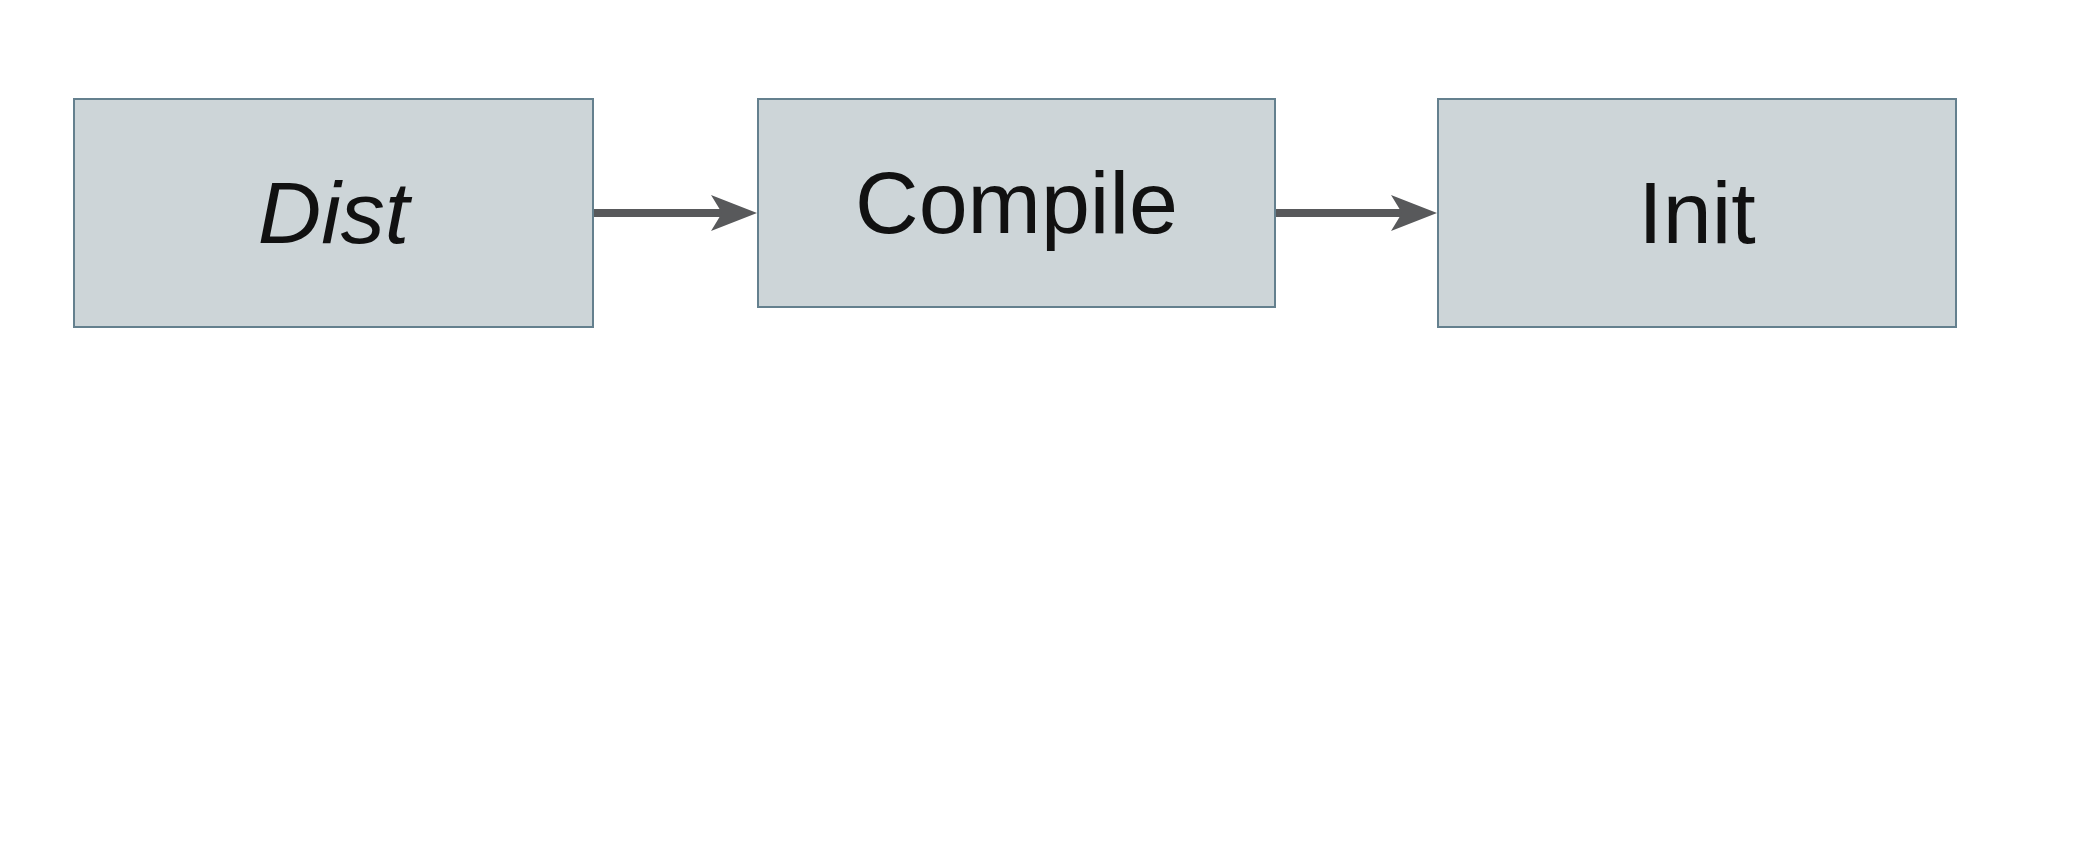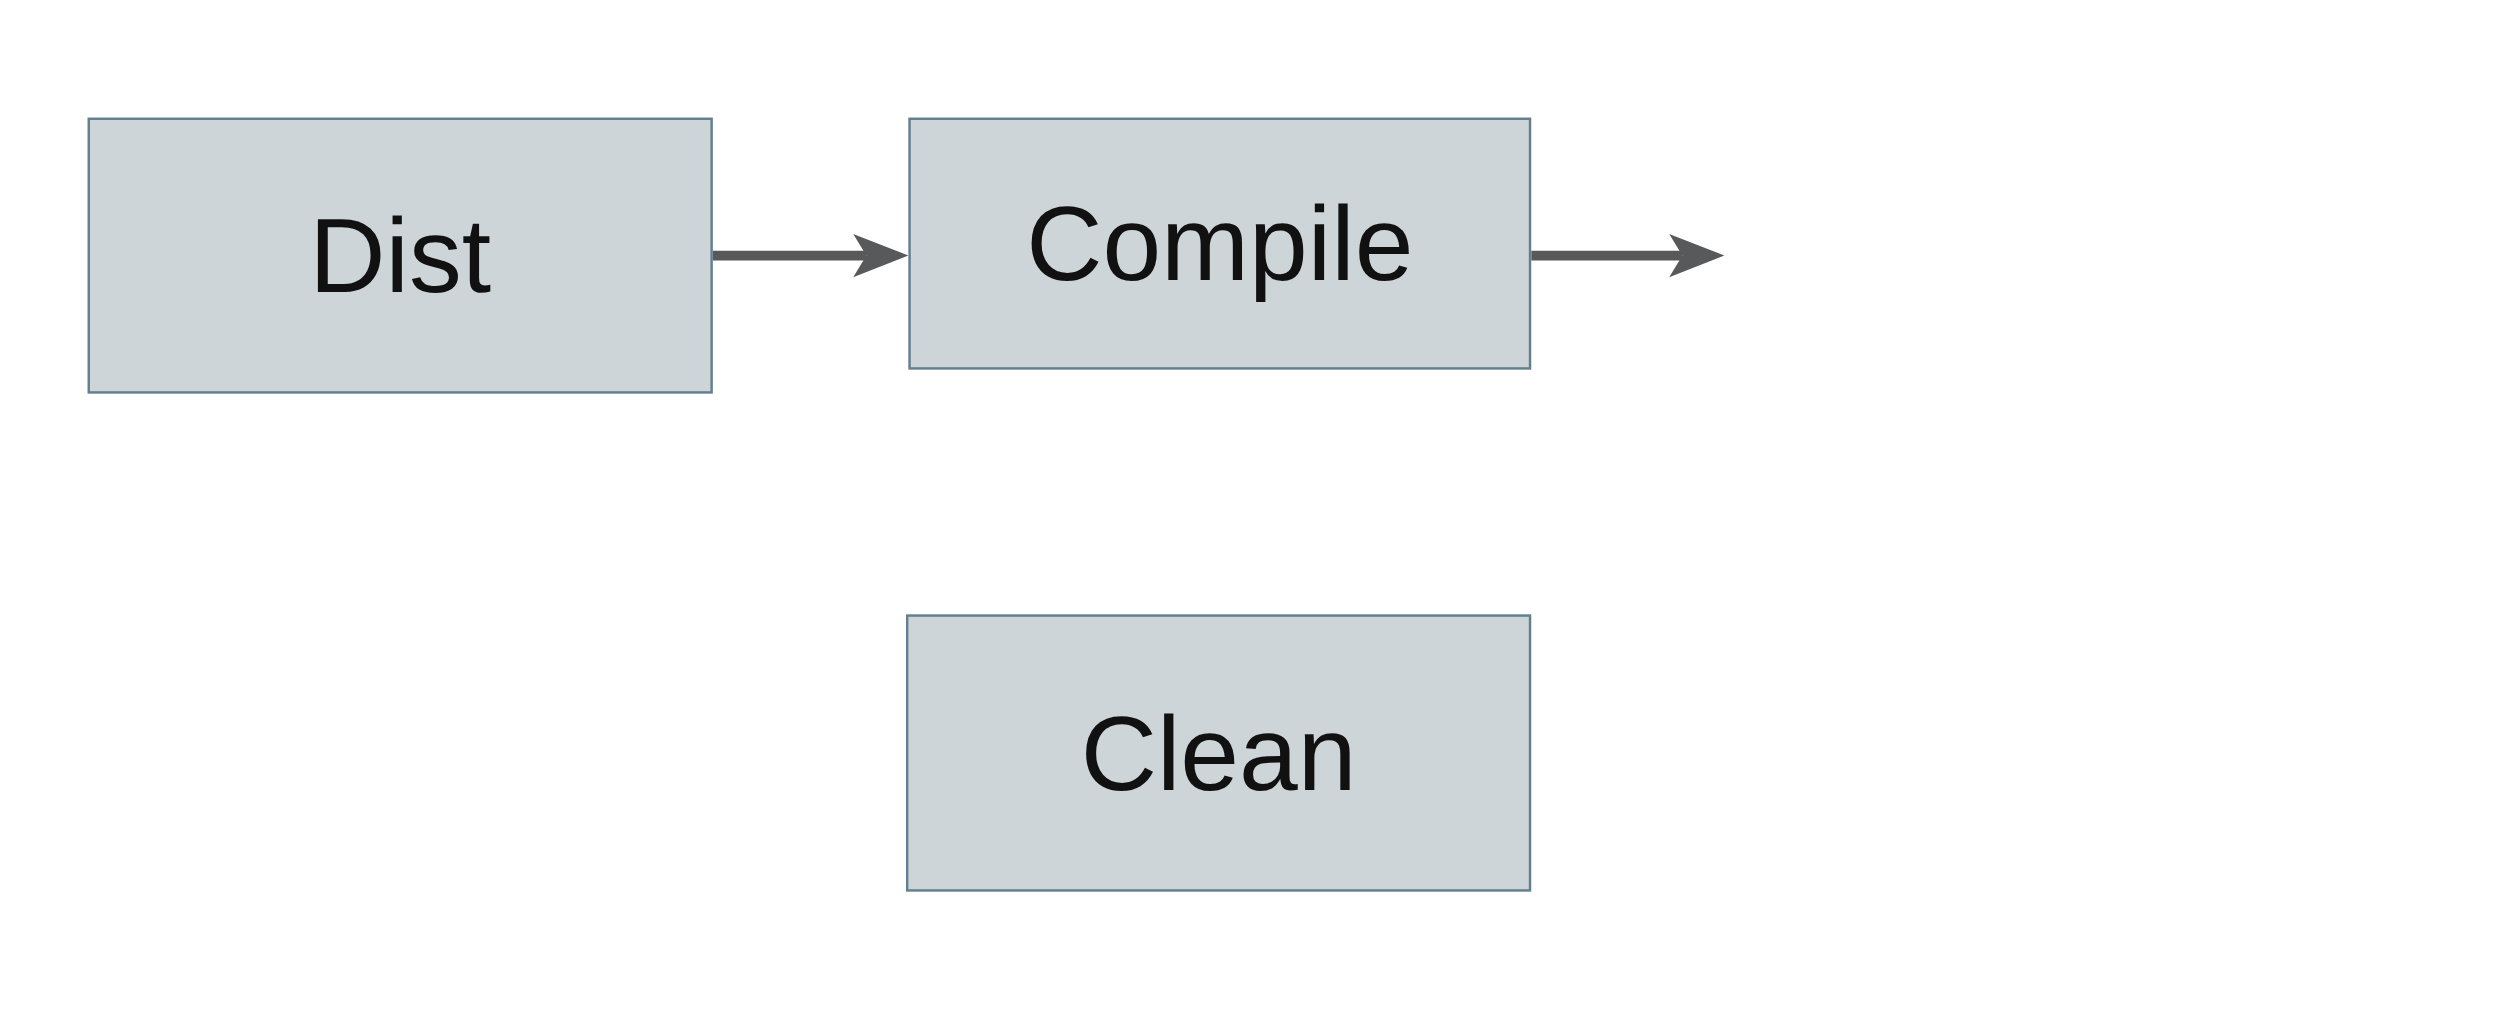--- a/index.html
+++ b/index.html
@@ -31,21 +31,21 @@
     align-items: center;
     justify-content: center;
   }
   .node-label {
     font-size: 88px;
     font-weight: 400;
     color: var(--text);
     line-height: 1;
     white-space: nowrap;
   }
-  .node-dist    { left: 73px;   top: 98px;  width: 521px; height: 230px; }
+  .node-dist    { left: 73px;   top: 98px;  width: 521px; height: 230px; font-style: italic; }
   .node-compile { left: 757px;  top: 98px;  width: 519px; height: 210px; }
   .node-init    { left: 1437px; top: 98px;  width: 520px; height: 230px; }
   .node-clean   { left: 755px;  top: 512px; width: 521px; height: 231px; }
   .arrow {
     position: absolute;
     display: block;
   }
   .arrow line {
     stroke: var(--arrow);
     stroke-width: 8;
@@ -73,18 +73,18 @@
 
   <div class="node node-compile">
     <span class="node-label">Compile</span>
   </div>
 
   <svg class="arrow arrow-2" width="161" height="40" viewBox="0 0 161 40" xmlns="http://www.w3.org/2000/svg">
     <line x1="0" y1="20" x2="126" y2="20"></line>
     <polygon points="115,2 161,20 115,38 126,20"></polygon>
   </svg>
 
+  <div class="node node-init">
+    <span class="node-label">Init</span>
+  </div>
 
-  <div class="node node-clean">
-    <span class="node-label">Clean</span>
-  </div>
 
 </div>
 
 </body></html>

